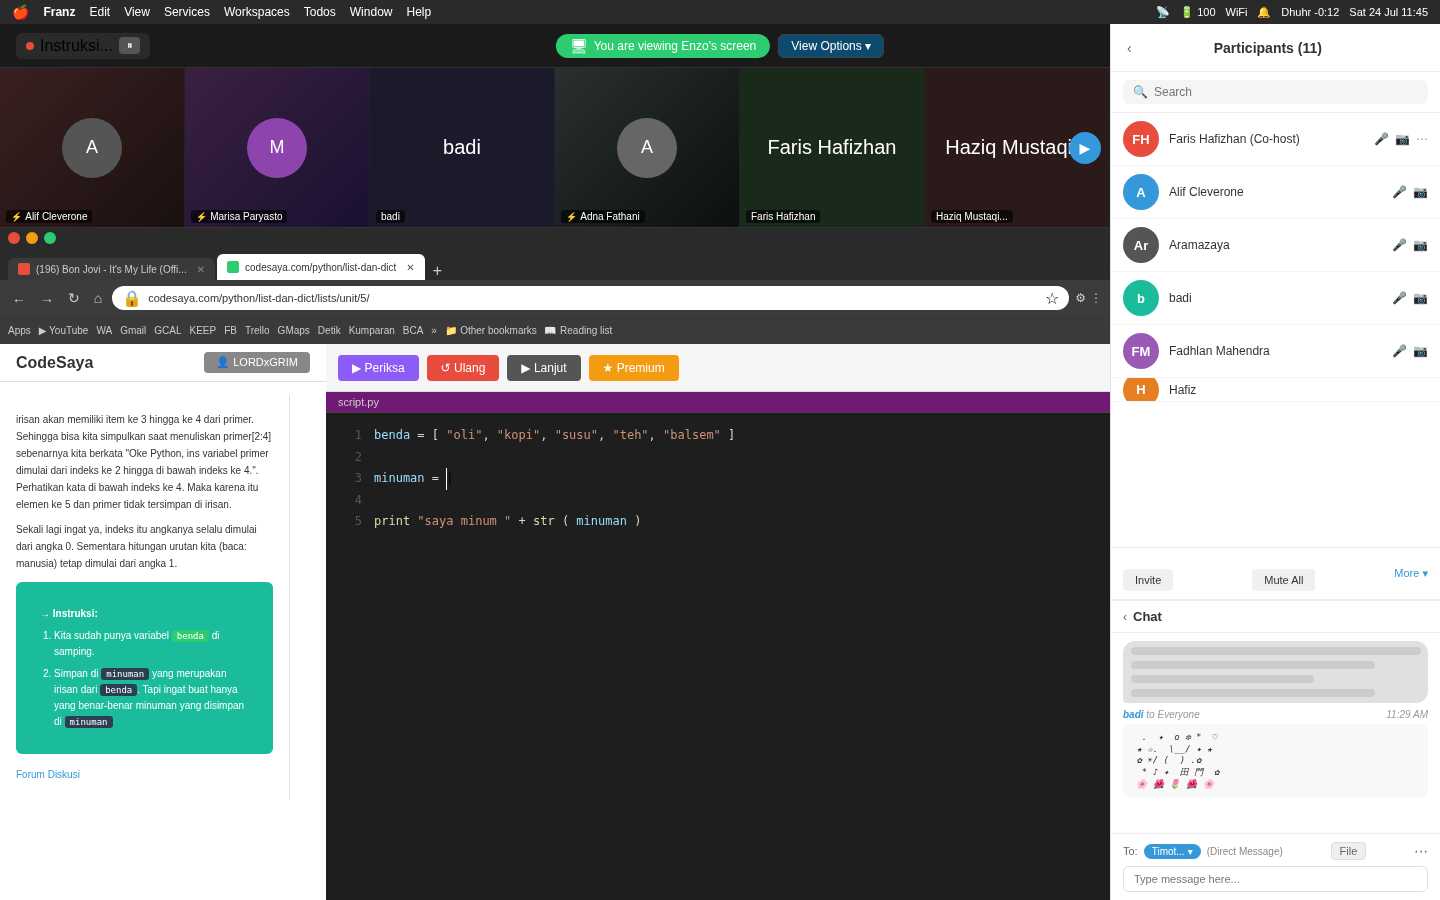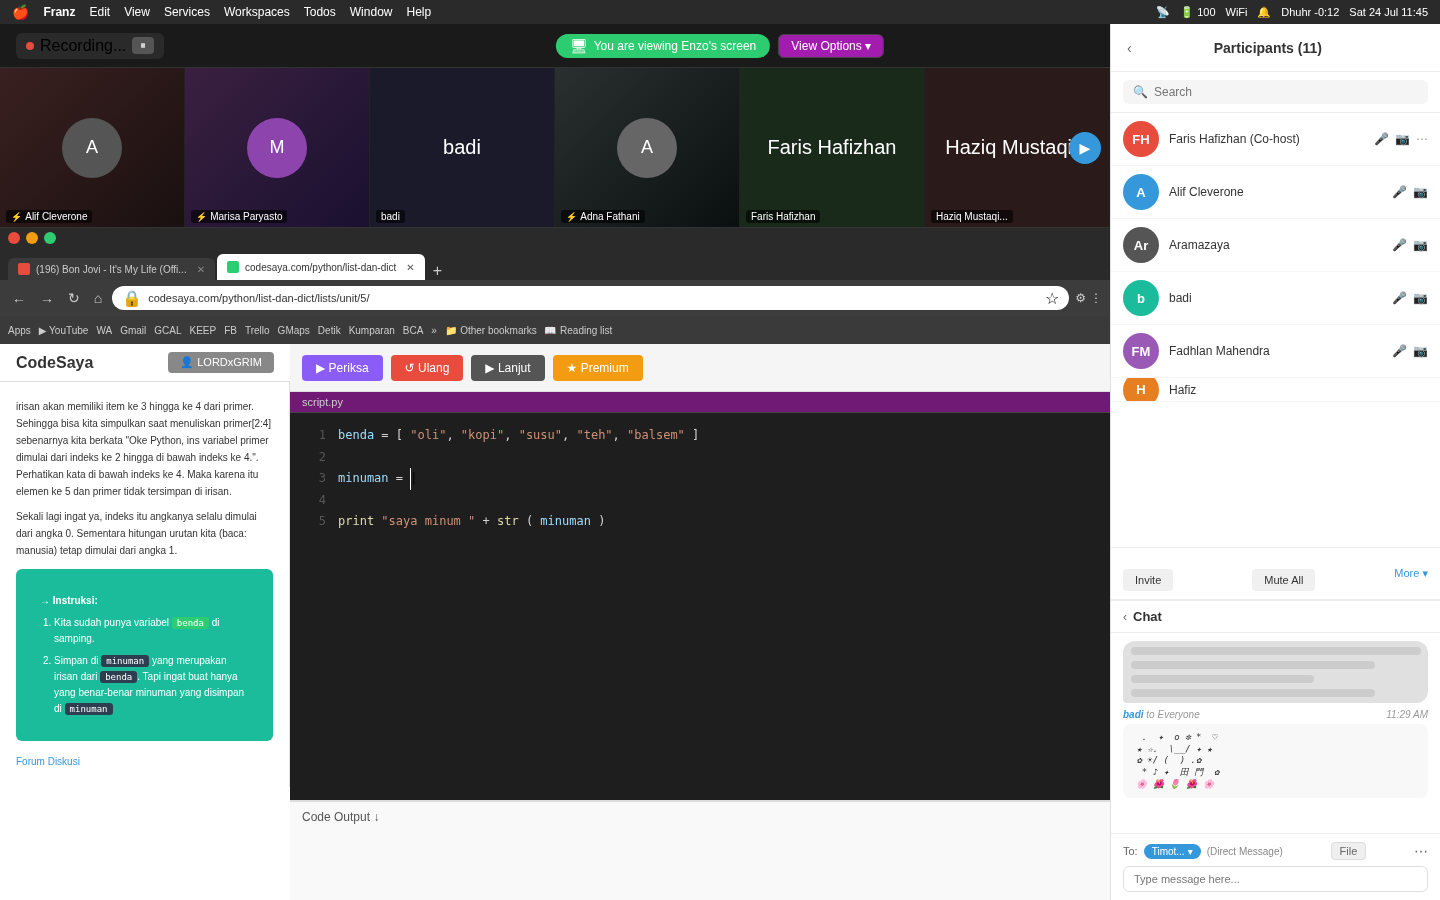--- a/index.html
+++ b/index.html
@@ -30,21 +30,21 @@
       border-radius: 6px; padding: 4px 10px;
     }
     .recording-dot { width: 8px; height: 8px; background: #e74c3c; border-radius: 50%; }
     .recording-controls { display: flex; align-items: center; gap: 6px; }
     .pause-btn { background: #555; border: none; color: #fff; padding: 2px 8px; border-radius: 4px; font-size: 11px; cursor: pointer; }
     .viewing-badge {
       background: #2ecc71; color: #fff; font-size: 12px; padding: 4px 14px;
       border-radius: 12px; display: flex; align-items: center; gap: 6px;
     }
     .view-options-btn {
-      background: #a21caf; color: #fff; font-size: 12px; padding: 4px 12px;
+      background: #0c4a6e; color: #fff; font-size: 12px; padding: 4px 12px;
       border-radius: 6px; border: 1px solid #444; cursor: pointer;
       display: flex; align-items: center; gap: 4px;
     }
 
     
     .video-grid {
       height: 160px; background: #111; display: flex; align-items: stretch;
       border-bottom: 1px solid #333;
     }
     .video-tile {
@@ -270,21 +270,21 @@
   </div>
 </div>
 
 <div class="main-layout">
 
   <div style="flex:1; display:flex; flex-direction:column; min-width:0;">
 
     <div class="top-bar">
       <div class="recording-badge">
         <div class="recording-dot"></div>
-        <span>Recording...</span>
+        <span>Instruksi...</span>
         <div class="recording-controls">
           <button class="pause-btn">⏸</button>
         </div>
       </div>
       <div style="position:absolute;left:50%;transform:translateX(-50%);display:flex;align-items:center;gap:8px;">
         <div class="viewing-badge">
           <span style="font-size:14px;">🖥</span>
           <span>You are viewing Enzo's screen</span>
         </div>
         <button class="view-options-btn">View Options ▾</button>
@@ -400,21 +400,21 @@
         <span class="bookmark-item">Detik</span>
         <span class="bookmark-item">Kumparan</span>
         <span class="bookmark-item">BCA</span>
         <span class="bookmark-item">»</span>
         <span class="bookmark-item">📁 Other bookmarks</span>
         <span class="bookmark-item">📖 Reading list</span>
       </div>
 
       <div class="content-area">
 
-        <div style="display:flex;flex-direction:column;width:290px;background:#fff;">
+        <div style="display:flex;flex-direction:column;width:326px;background:#fff;gap:13px;">
           <div class="codesaya-header">
             <span class="codesaya-logo">CodeSaya</span>
             <button class="lordxgrim-btn">👤 LORDxGRIM</button>
           </div>
           <div class="sidebar-content">
             <p style="font-size:10px;color:#333;line-height:1.7;">irisan akan memiliki item ke 3 hingga ke 4 dari primer. Sehingga bisa kita simpulkan saat menuliskan primer[2:4] sebenarnya kita berkata "Oke Python, ins variabel primer dimulai dari indeks ke 2 hingga di bawah indeks ke 4.". Perhatikan kata di bawah indeks ke 4. Maka karena itu elemen ke 5 dan primer tidak tersimpan di irisan.</p>
             <p style="font-size:10px;color:#333;line-height:1.7;margin-top:8px;">Sekali lagi ingat ya, indeks itu angkanya selalu dimulai dari angka 0. Sementara hitungan urutan kita (baca: manusia) tetap dimulai dari angka 1.</p>
 
             <div class="instruction-box">
               <h4>→ Instruksi:</h4>
@@ -482,23 +482,20 @@
                   <span class="code-op"> + </span>
                   <span class="code-fn">str</span>
                   <span class="code-op">(</span>
                   <span class="code-var">minuman</span>
                   <span class="code-op">)</span>
                 </span>
               </div>
             </div>
           </div>
 
-          <div class="code-output">
-            <div class="output-header">Code Output ↓</div>
-          </div>
         </div>
       </div>
     </div>
 
   </div>
 
   <div class="right-panel">
 
     <div class="participants-header">
       <span class="collapse-btn">‹</span>

